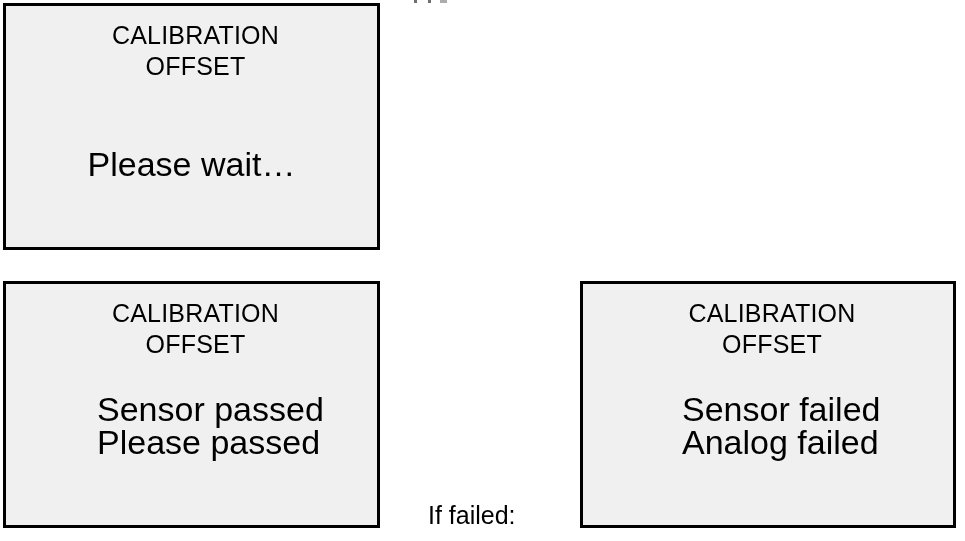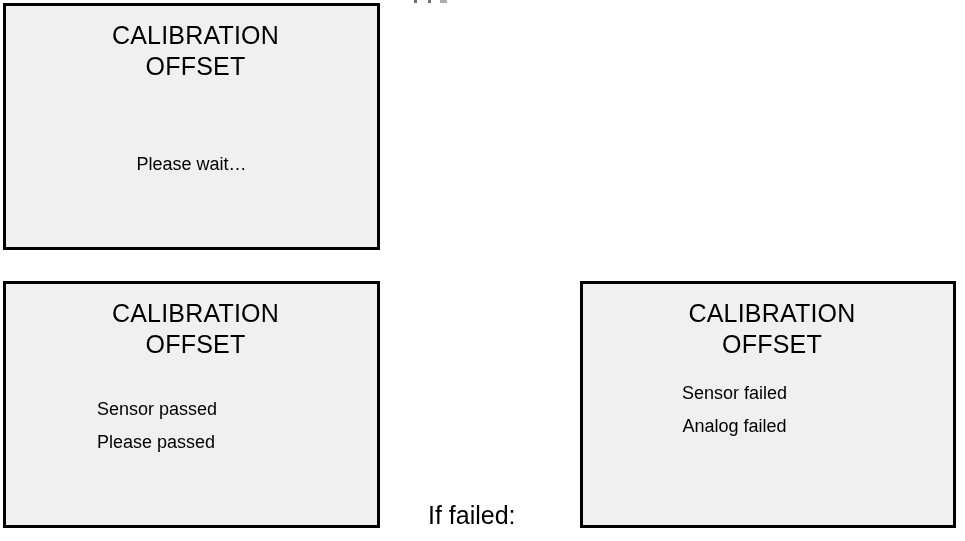--- a/index.html
+++ b/index.html
@@ -33,21 +33,21 @@
     text-align: center;
     font-size: 25px;
     line-height: 31px;
     letter-spacing: 0.2px;
     white-space: pre-line;
     color: #000000;
   }
   .panel-body {
     position: absolute;
     text-align: left;
-    font-size: 18px;
+    font-size: 34px;
     line-height: 33px;
     white-space: pre-line;
     color: #000000;
   }
   
   #panel-wait {
     left: 3px;
     top: 3px;
     width: 377px;
     height: 247px;
@@ -64,21 +64,21 @@
   #panel-passed .panel-title { top: 14px; }
   #panel-passed .panel-body  { top: 109px; left: 91px; }
   
   #panel-failed {
     left: 580px;
     top: 281px;
     width: 376px;
     height: 247px;
   }
   #panel-failed .panel-title { top: 14px; }
-  #panel-failed .panel-body  { top: 93px; left: 99px; text-align: center; }
+  #panel-failed .panel-body  { top: 109px; left: 99px; }
   
   #if-failed-label {
     position: absolute;
     left: 428px;
     top: 500px;
     font-size: 25px;
     line-height: 30px;
     color: #000000;
     white-space: nowrap;
   }

